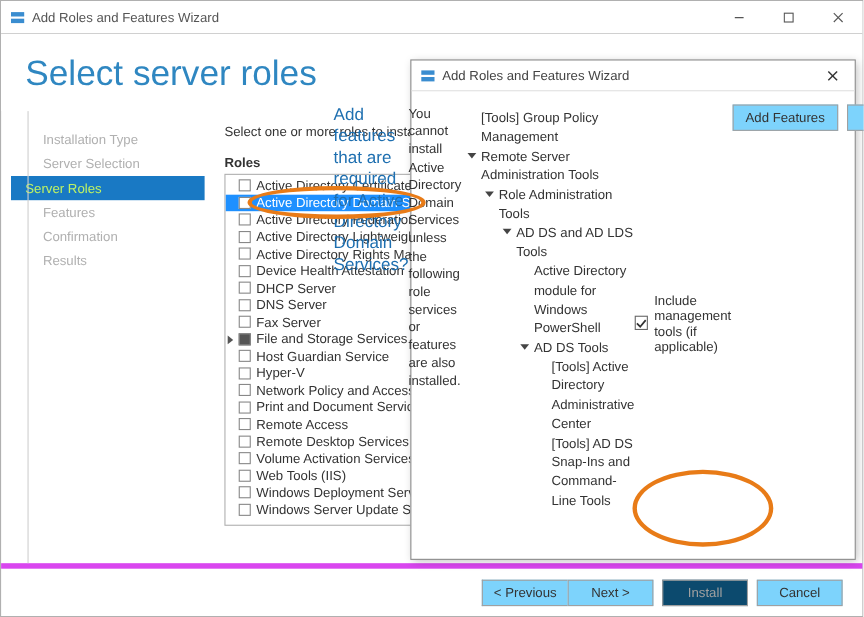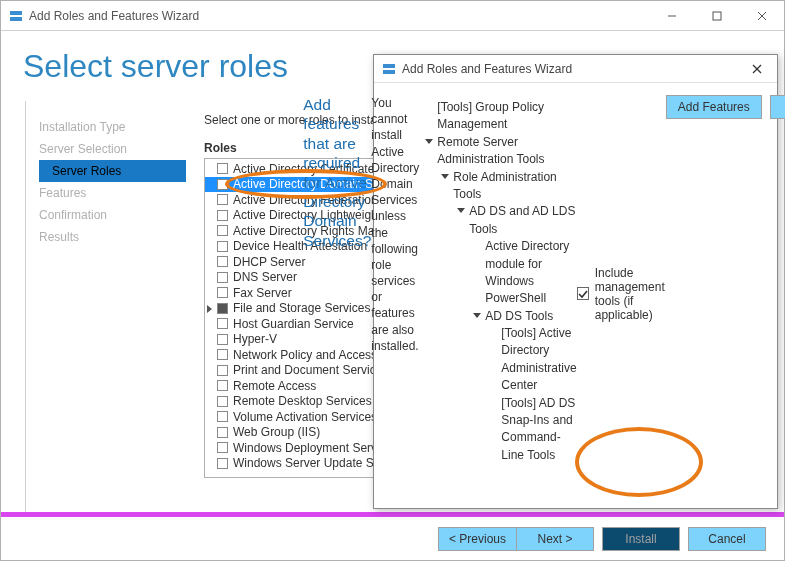--- a/index.html
+++ b/index.html
@@ -80,22 +80,22 @@
     width: 1px;
     background: #d0d0d0;
   }
   .stepnav .step {
     padding: 4px 8px 4px 38px;
     color: #b0b0b0;
     font-size: 12px;
   }
   .stepnav .step.current {
     background: #1979c4;
-    color: #000000;
-    margin-left: 38px;
+    color: #bef264;
+    margin-left: 9px;
     padding-left: 13px;
   }
   .main {
     flex: 1;
     padding: 12px 10px 0 18px;
     position: relative;
   }
   .instr { color: #333; margin-bottom: 14px; }
   .section-label { font-weight: bold; color: #333; margin-bottom: 3px; }
   
@@ -374,21 +374,21 @@
         <div class="role-row">
             <span class="cb"></span>
             <span>Remote Desktop Services</span>
           </div>
         <div class="role-row">
             <span class="cb"></span>
             <span>Volume Activation Services</span>
           </div>
         <div class="role-row">
             <span class="cb"></span>
-            <span>Web Group (IIS)</span>
+            <span>Web Tools (IIS)</span>
           </div>
         <div class="role-row">
             <span class="cb"></span>
             <span>Windows Deployment Services</span>
           </div>
         <div class="role-row">
             <span class="cb"></span>
             <span>Windows Server Update Services</span>
           </div>
       </div>

